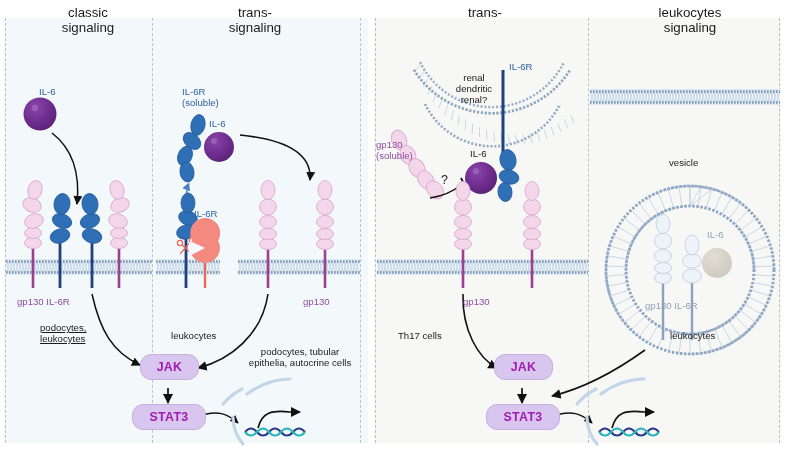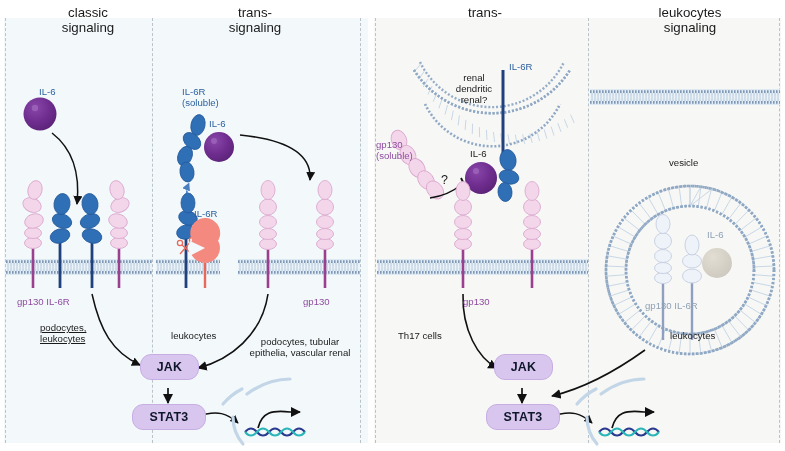--- a/index.html
+++ b/index.html
@@ -12,21 +12,21 @@
   .title{position:absolute;text-align:center;font-size:13.3px;color:#1a1a1a;line-height:15px;}
   .lbl{position:absolute;font-size:9.6px;line-height:11px;white-space:nowrap;}
   .lbl.c{text-align:center;margin-top:24px;}
   .purple{color:#8e4da0;}
   .blue{color:#2c5f9e;}
   .red{color:#e8685c;}
   .dark{color:#1a1a1a;}
   .gray{color:#8fa2b5;}
   .pill{position:absolute;border-radius:11px;background:#d9c6ee;border:1px solid #c6aee3;
         display:flex;align-items:center;justify-content:center;font-weight:bold;
-        font-size:12.4px;color:#0f172a;letter-spacing:.3px;}
+        font-size:12.4px;color:#a21caf;letter-spacing:.3px;}
   svg{position:absolute;left:0;top:0;overflow:visible;}
 </style>
 </head>
 <body>
 
 <div id="stage">
 
   <div class="panel-bg lhalf"></div>
   <div class="panel-bg rhalf"></div>
 
@@ -447,23 +447,23 @@
   </div>
 
   <div class="lbl blue" style="left:182px;top:86px;">
     <div>IL-6R</div>
     <div>(soluble)</div>
   </div>
   <div class="lbl blue" style="left:209px;top:118px;">IL-6</div>
   <div class="lbl blue" style="left:194px;top:208px;">IL-6R</div>
   <div class="lbl dark" style="left:171px;top:330px;">leukocytes</div>
   <div class="lbl purple" style="left:303px;top:296px;">gp130</div>
-  <div class="lbl dark c" style="left:238px;top:312px;width:124px;">
+  <div class="lbl dark c" style="left:238px;top:322px;width:124px;">
     <div>podocytes, tubular</div>
-    <div>epithelia, vascular renal</div>
+    <div>epithelia, autocrine cells</div>
   </div>
 
   <div class="lbl dark c" style="left:443px;top:48px;width:62px;">
     <div>renal</div>
     <div>dendritic</div>
     <div>renal?</div>
   </div>
   <div class="lbl blue" style="left:509px;top:61px;">IL-6R</div>
   <div class="lbl dark" style="left:470px;top:148px;">IL-6</div>
   <div class="lbl purple" style="left:376px;top:139px;">

